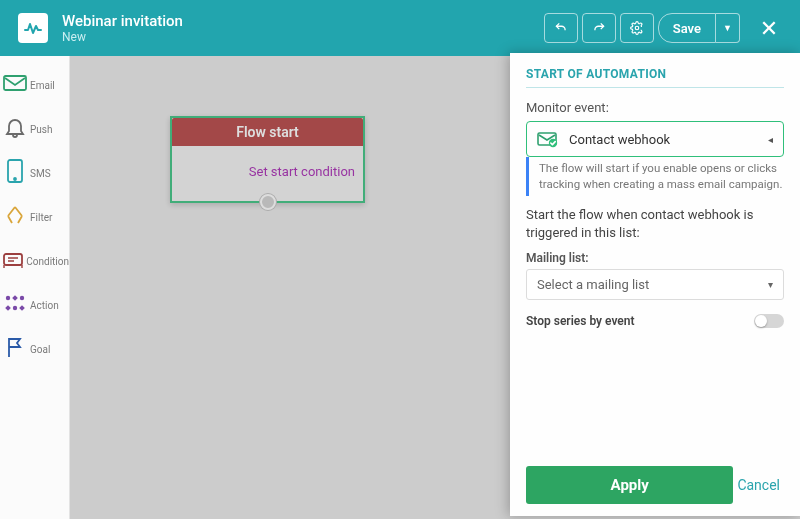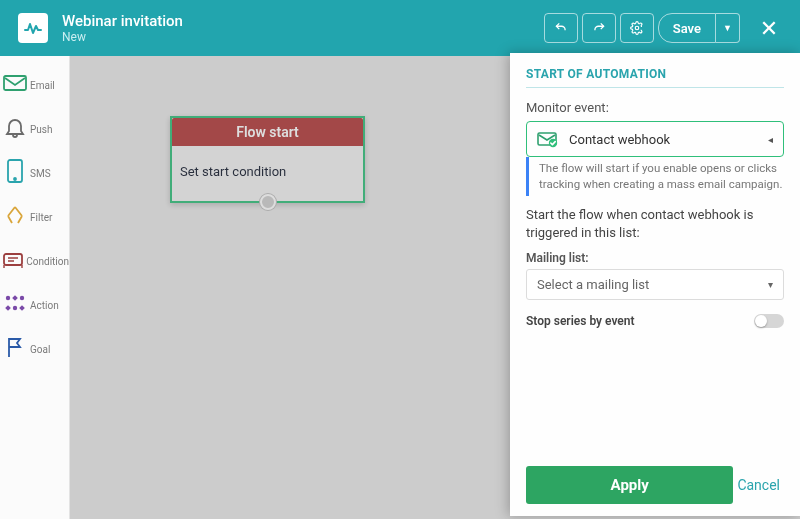--- a/index.html
+++ b/index.html
@@ -83,22 +83,22 @@
   .flow-card-header {
     background: #b23939;
     color: #fff;
     text-align: center;
     font-size: 14px;
     font-weight: 600;
     padding: 6px 0;
     border-top-left-radius: 2px; border-top-right-radius: 2px;
   }
   .flow-card-body {
-    text-align: left;
-    color: #0f172a;
+    text-align: right;
+    color: #a21caf;
     font-size: 13px;
     padding: 18px 8px 22px;
   }
   .flow-port {
     position: absolute;
     left: 50%; bottom: -9px; transform: translateX(-50%);
     width: 16px; height: 16px;
     background: #cfcfcf;
     border: 2px solid #fff;
     border-radius: 50%;

